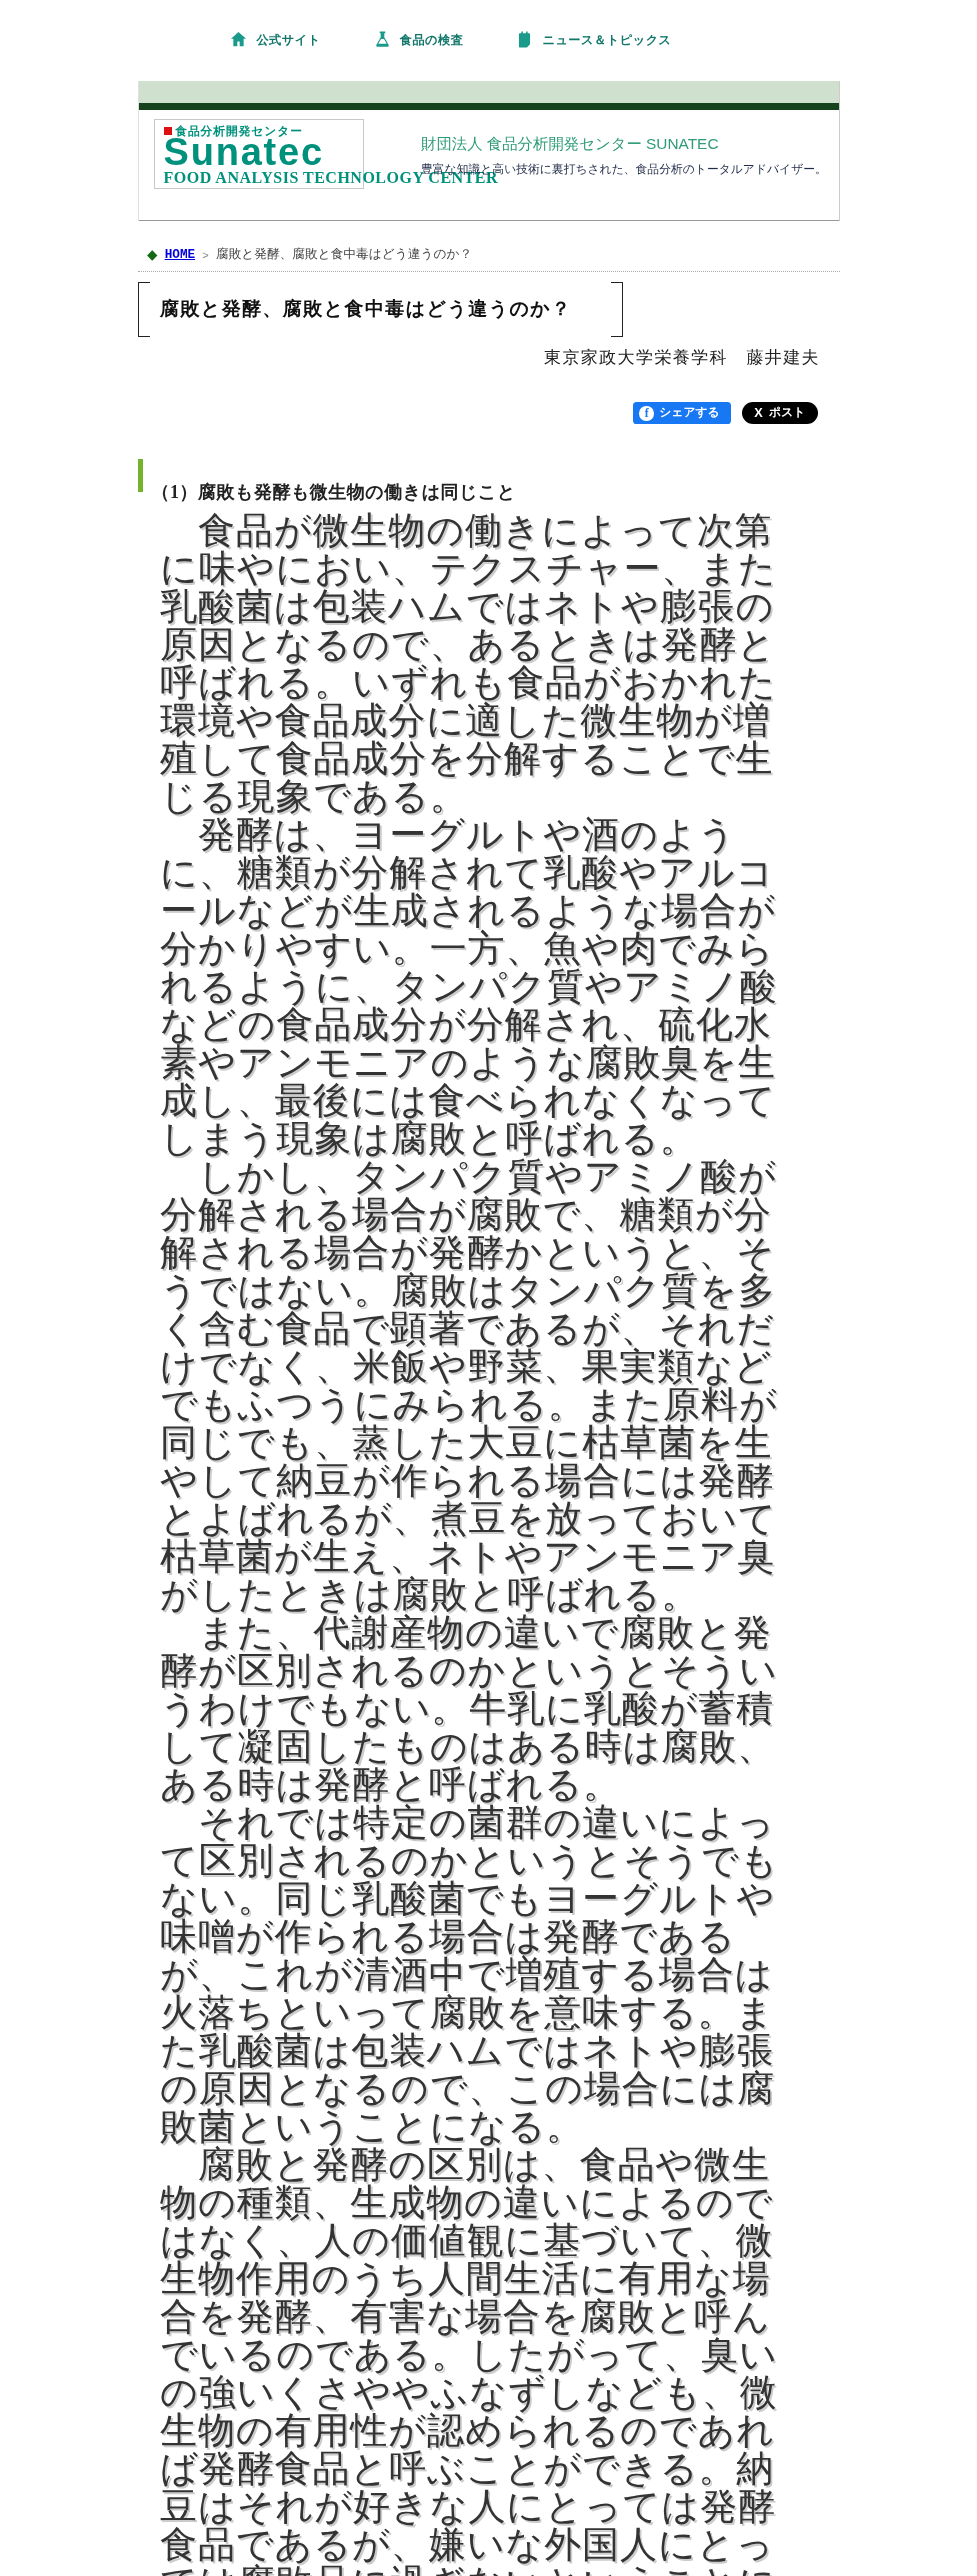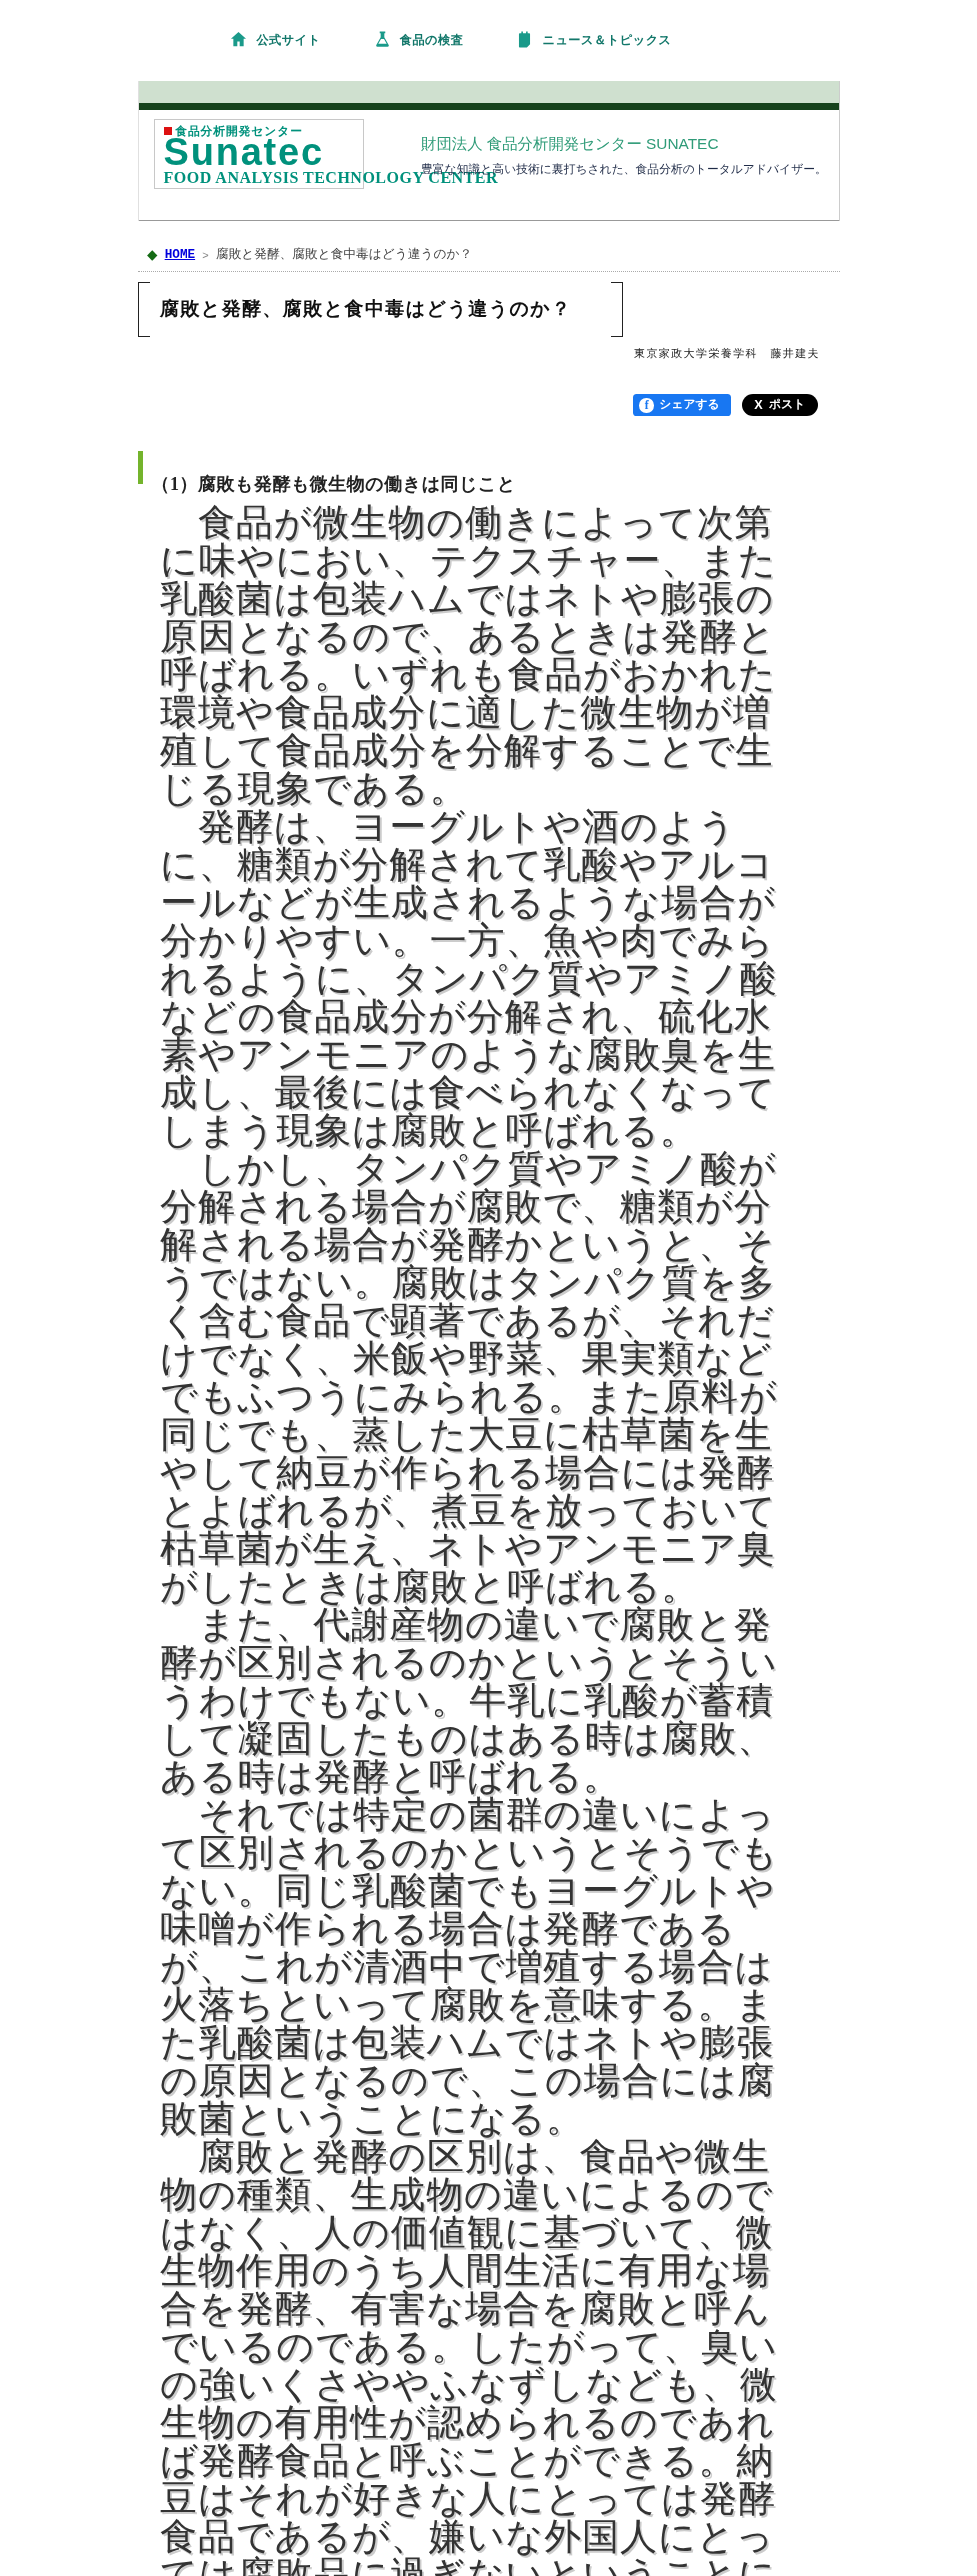--- a/index.html
+++ b/index.html
@@ -52,21 +52,21 @@
 
   
   .title-box { position:relative; margin-top:10px; width:485px; padding:13.6px 22px 15.4px 22px; }
   .bracket { position:absolute; top:0; bottom:0; width:11.8px; }
   .bracket.left  { left:0;  border-left:1.8px solid #222;  border-top:1.8px solid #222; border-bottom:1.8px solid #222; }
   .bracket.right { right:0; border-right:1.8px solid #222; border-top:1.8px solid #222; border-bottom:1.8px solid #222; }
   .page-title { font-family:"Liberation Serif", serif; font-weight:bold; font-size:19px;
                 color:#111111; letter-spacing:1.4px; white-space:nowrap; }
 
   .author-line { margin-top:9px; text-align:right; padding-right:20px; color:#222222;
-                 font-family:"Liberation Serif", serif; font-size:11px; letter-spacing:1.4px; }
+                 font-family:"Liberation Serif", serif; font-size:17px; letter-spacing:1.4px; }
 
   
   .share-row { margin-top:33px; display:flex; justify-content:flex-end; align-items:center; gap:11px; padding-right:22px; }
   .fb-button { height:22px; background:#1877f2; border-radius:3.6px; color:#ffffff;
                display:flex; align-items:center; gap:5.4px; padding:0 11px 0 6.3px;
                font-size:11.8px; font-weight:bold; cursor:pointer; }
   .fb-icon { width:14.5px; height:14.5px; border-radius:50%; background:#ffffff; color:#1877f2;
              font-family:"Liberation Serif", serif; font-weight:bold; font-size:11.8px;
              display:flex; align-items:center; justify-content:center; line-height:14.5px; }
   .x-button { height:22px; background:#000000; border-radius:11px; color:#ffffff;

